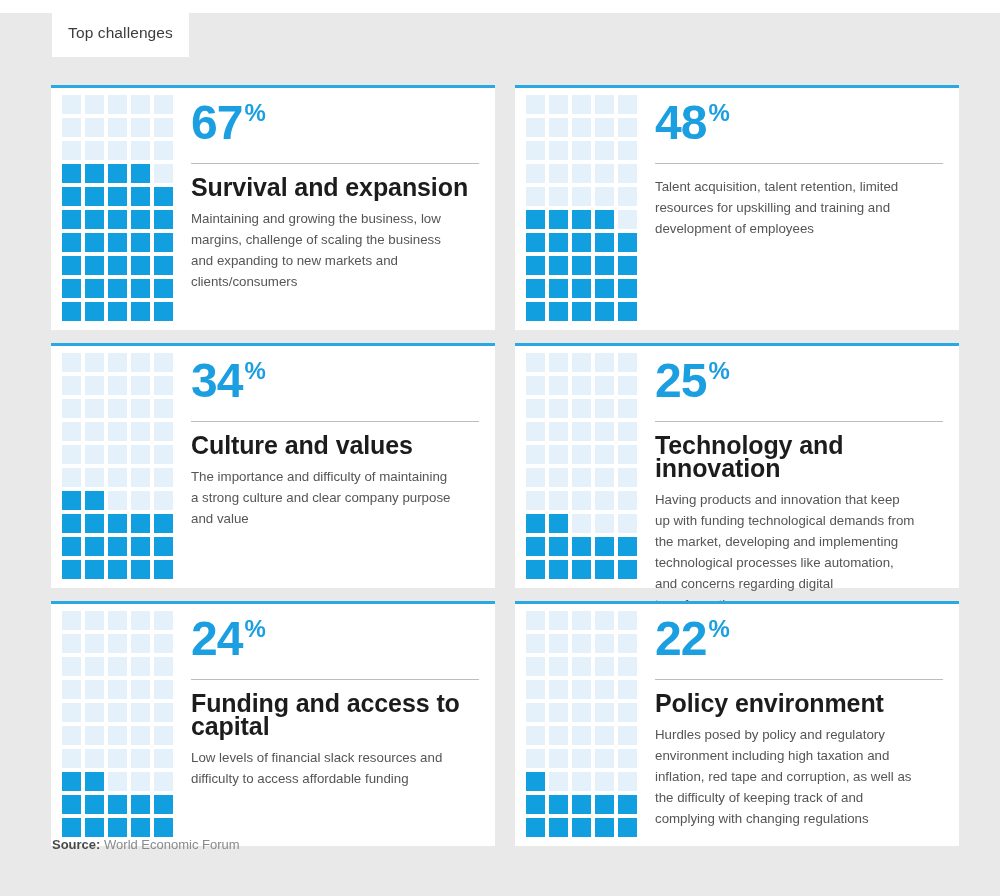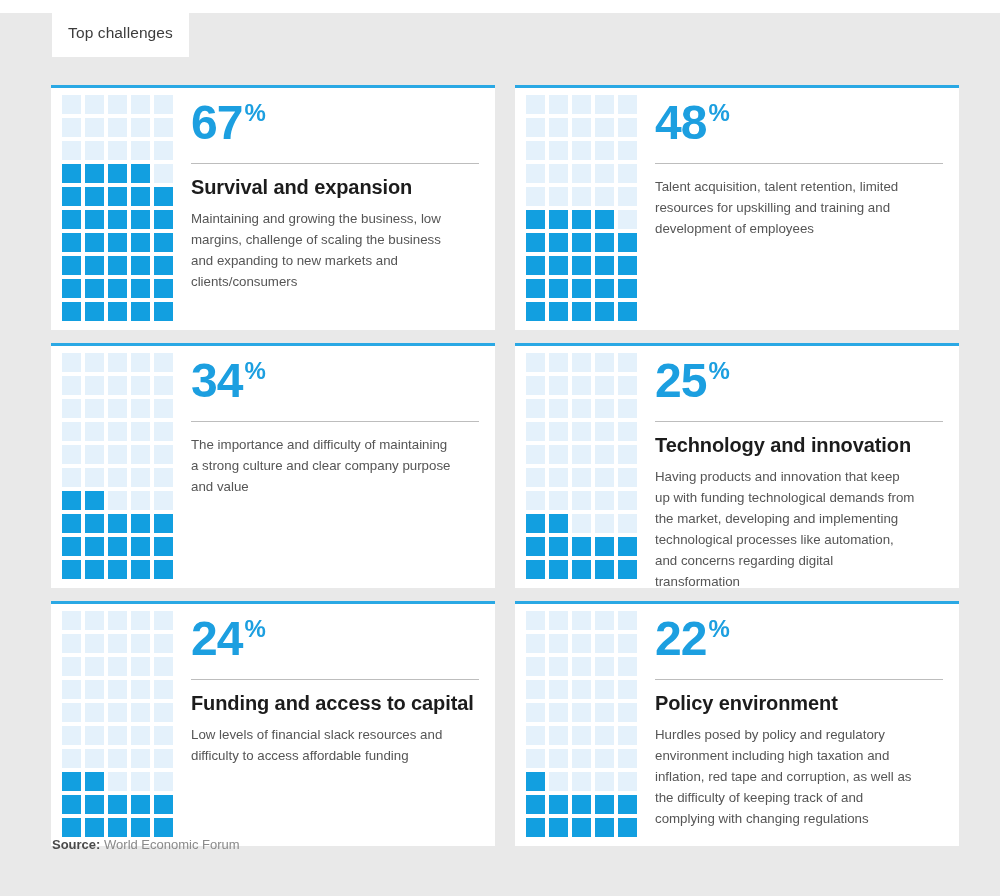--- a/index.html
+++ b/index.html
@@ -109,21 +109,21 @@
     margin-left: 2px;
     margin-top: 2px;
   }
   .rule {
     height: 1px;
     background: #bdbdbd;
     width: 100%;
     margin: 5px 0 12px 0;
   }
   .title {
-    font-size: 20px;
+    font-size: 25px;
     line-height: 23px;
     font-weight: bold;
     color: #1c1c1c;
     letter-spacing: -0.1px;
     margin-bottom: 9px;
   }
   .desc {
     font-size: 13.3px;
     line-height: 21px;
     color: #555555;
@@ -331,20 +331,21 @@
           <div class="cell on"></div>
           <div class="cell on"></div>
           <div class="cell on"></div>
         </div>
         <div class="content">
           <div class="pct">
             <span>34</span>
             <span class="pct-sign">%</span>
           </div>
           <div class="rule"></div>
+          <div class="title">Culture and values</div>
           <div class="desc">The importance and difficulty of maintaining a strong culture and clear company purpose and value</div>
         </div>
       </div>
       <div class="card">
         <div class="waffle">
           <div class="cell"></div>
           <div class="cell"></div>
           <div class="cell"></div>
           <div class="cell"></div>
           <div class="cell"></div>

